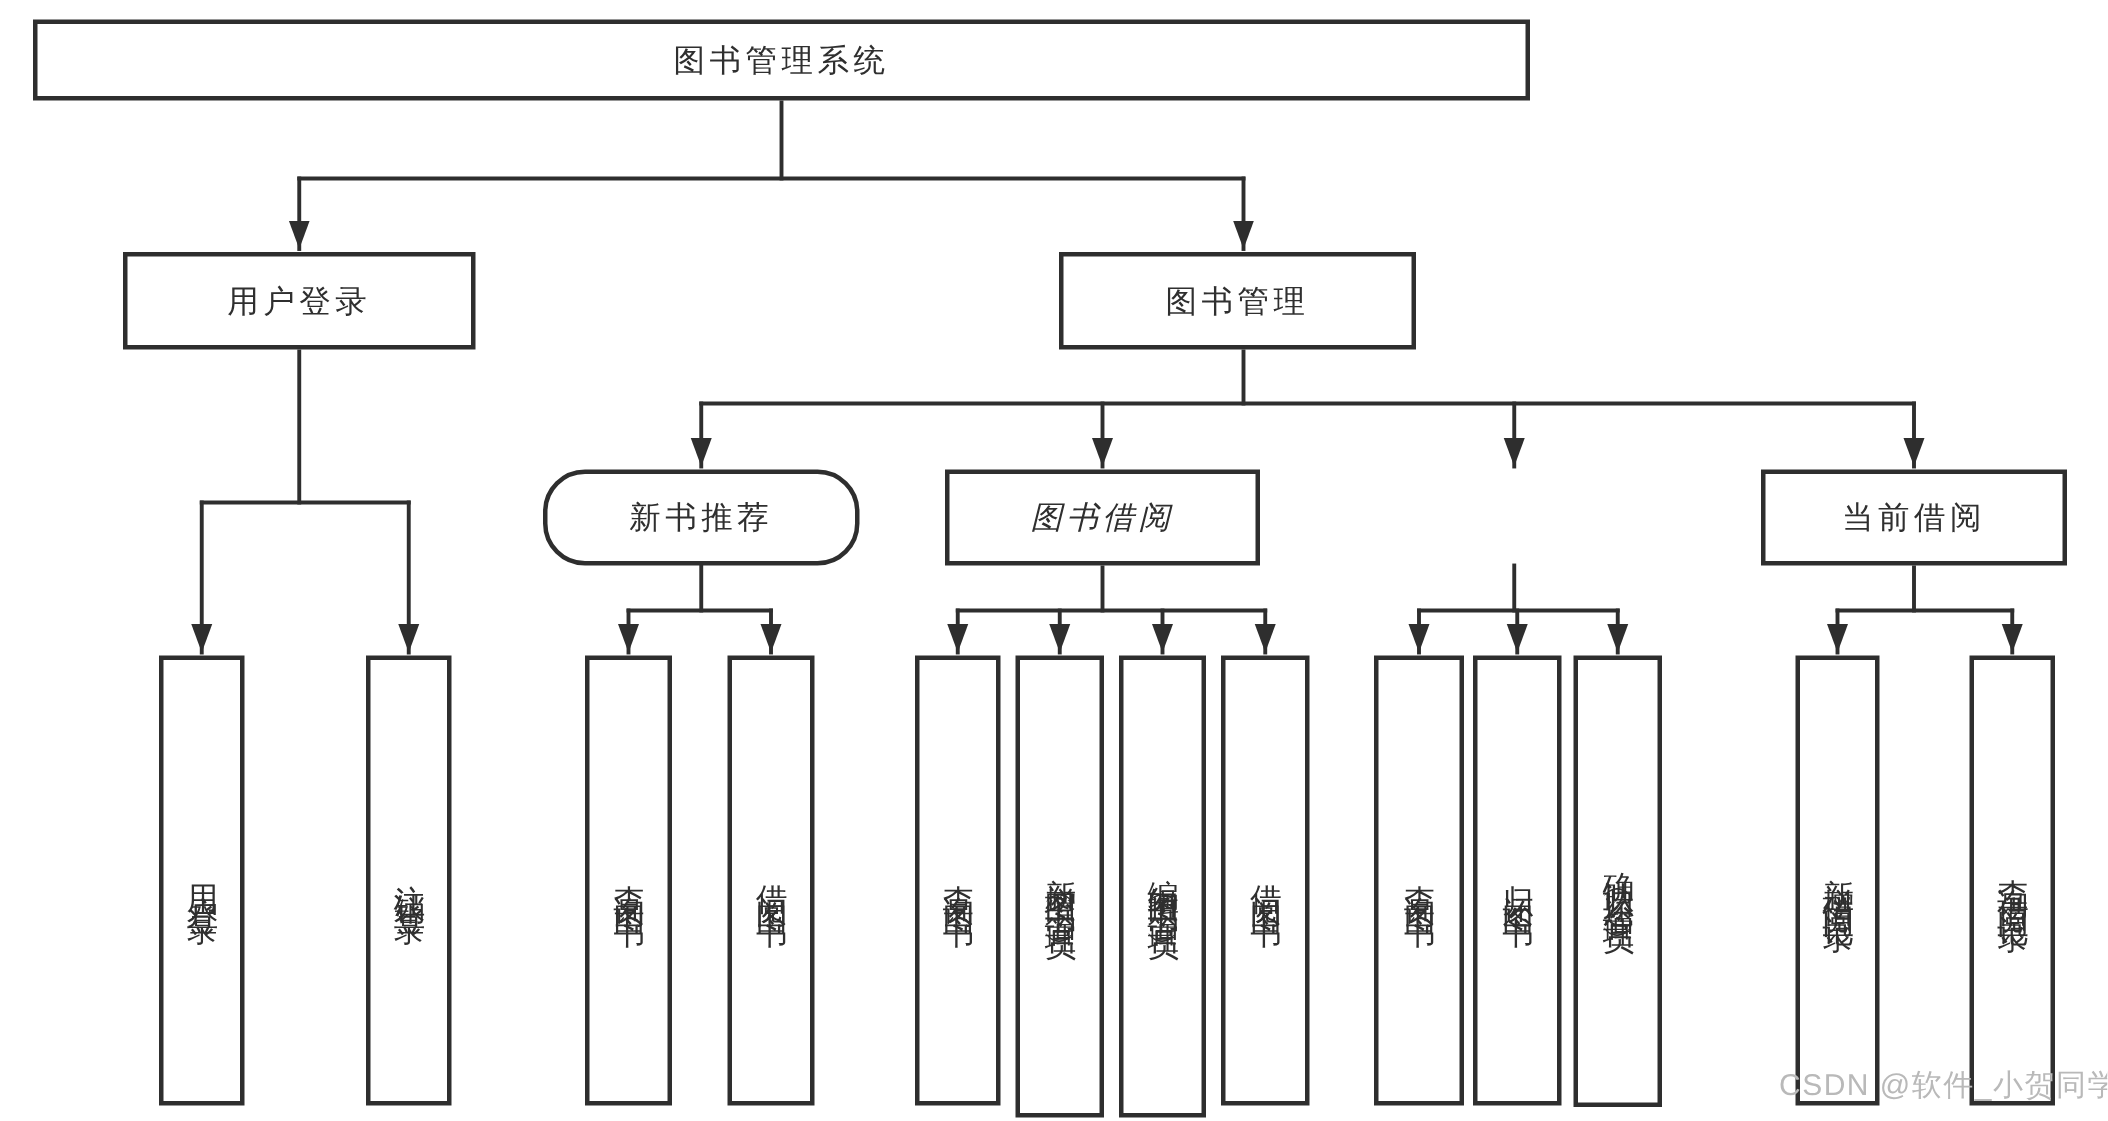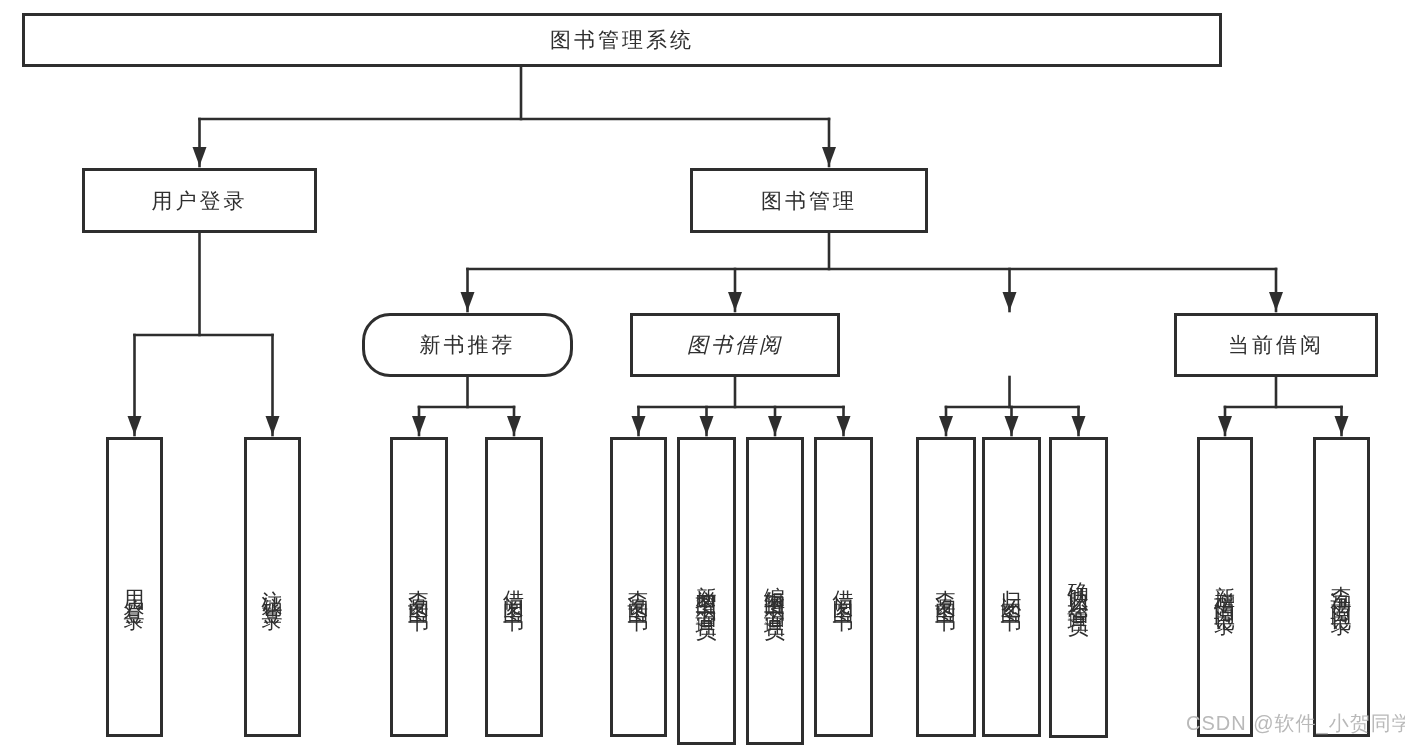--- a/index.html
+++ b/index.html
@@ -104,28 +104,28 @@
       <line x1="1011.5" y1="407" x2="1011.5" y2="435" marker-end="url(#arr)"></line>
       <line x1="1078.5" y1="407" x2="1078.5" y2="435" marker-end="url(#arr)"></line>
 
       <line x1="1276" y1="377" x2="1276" y2="407"></line>
       <line x1="1225" y1="407" x2="1341.5" y2="407"></line>
       <line x1="1225" y1="407" x2="1225" y2="435" marker-end="url(#arr)"></line>
       <line x1="1341.5" y1="407" x2="1341.5" y2="435" marker-end="url(#arr)"></line>
     </g>
   </svg>
 
-  <div class="box" style="left:22px; top:13px; width:1200px; height:54px;text-align:center;">
+  <div class="box" style="left:22px; top:13px; width:998px; height:54px;text-align:center;">
     <span class="hlabel root-label">图书管理系统</span>
   </div>
 
   <div class="box" style="left:82px; top:168px; width:235px; height:65px;">
     <span class="hlabel">用户登录</span>
   </div>
-  <div class="box" style="left:690px; top:168px; width:238px; height:65px;">
+  <div class="box" style="left:706px; top:168px; width:238px; height:65px;">
     <span class="hlabel">图书管理</span>
   </div>
 
   <div class="box" style="left:362px; top:313px; width:211px; height:64px;border-radius:28px;">
     <span class="hlabel">新书推荐</span>
   </div>
   <div class="box" style="left:630px; top:313px; width:210px; height:64px;font-style:italic;">
     <span class="hlabel">图书借阅</span>
   </div>
   <div class="box" style="left:1174px; top:313px; width:204px; height:64px;">

